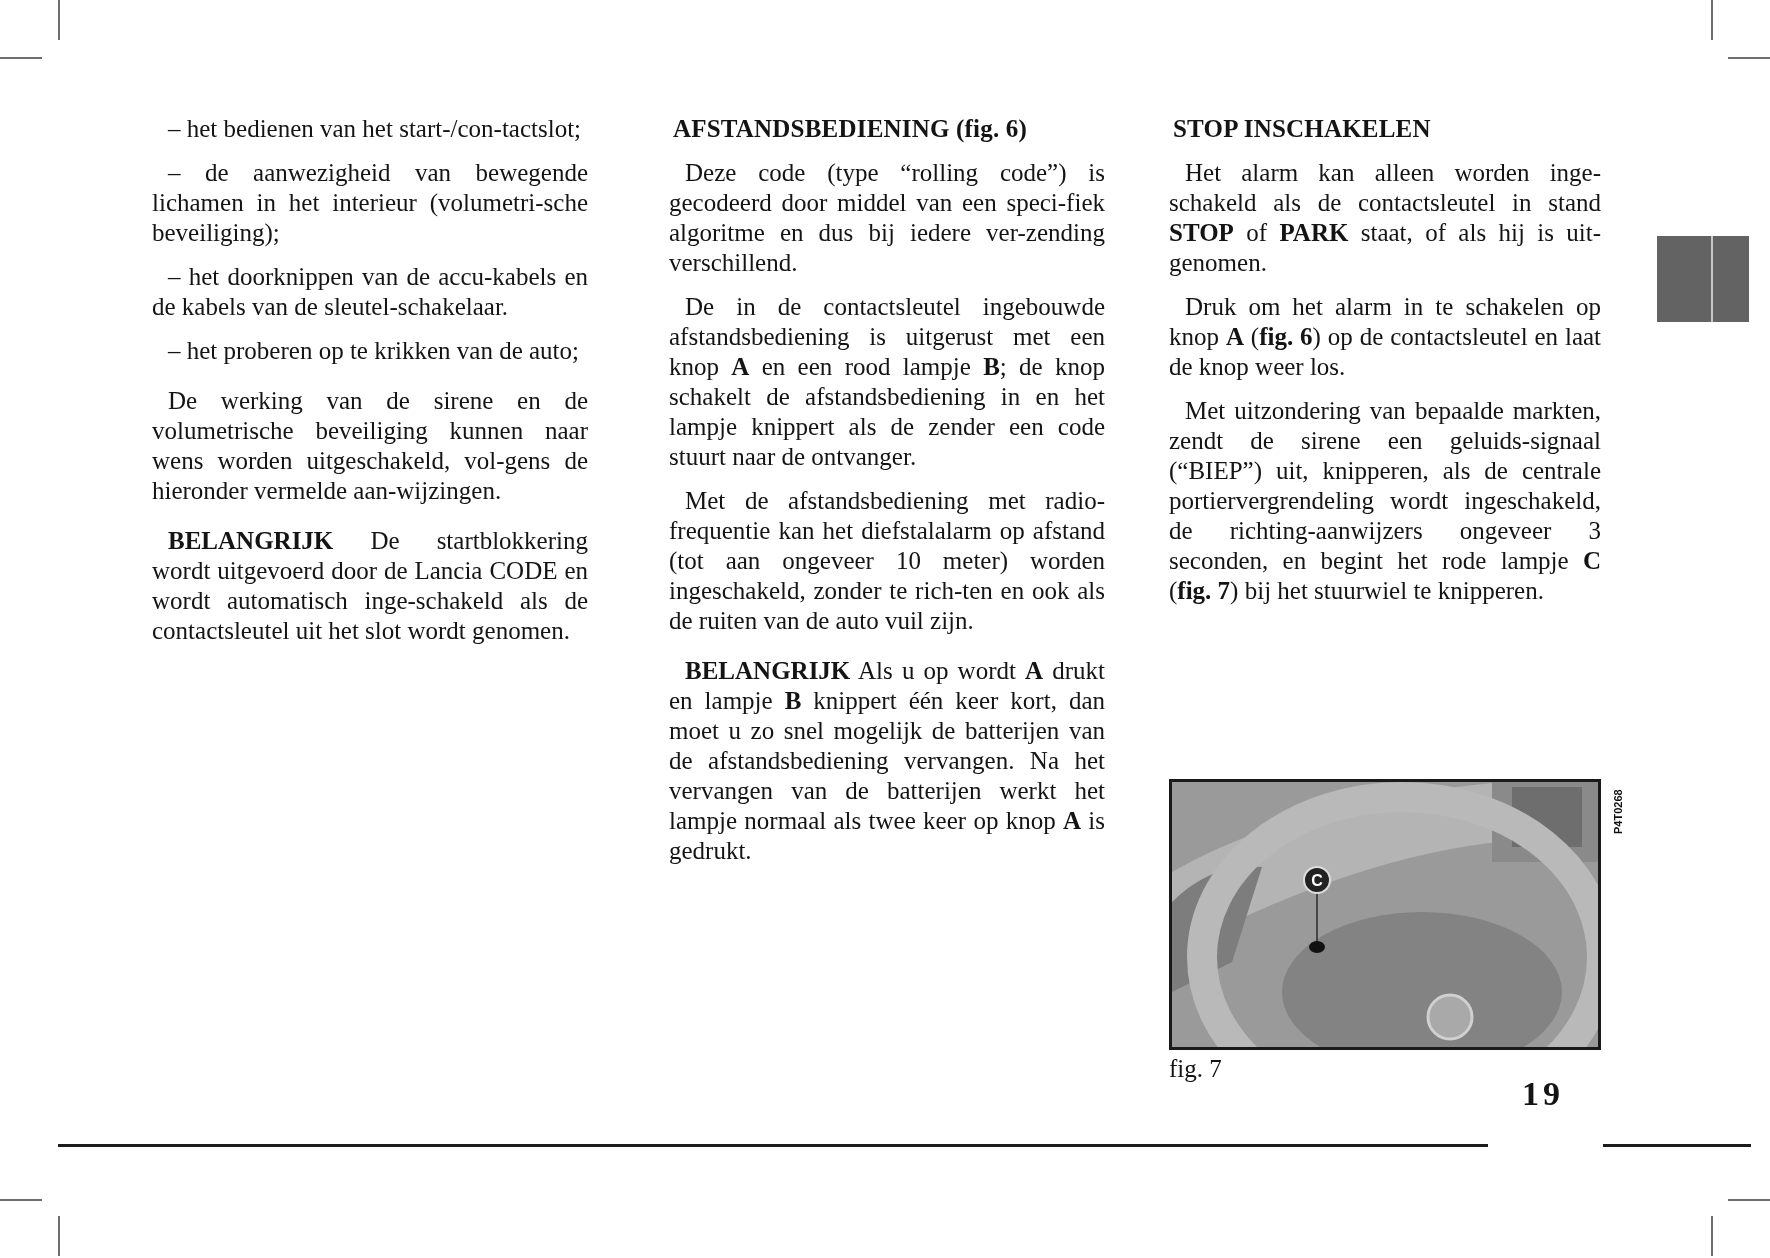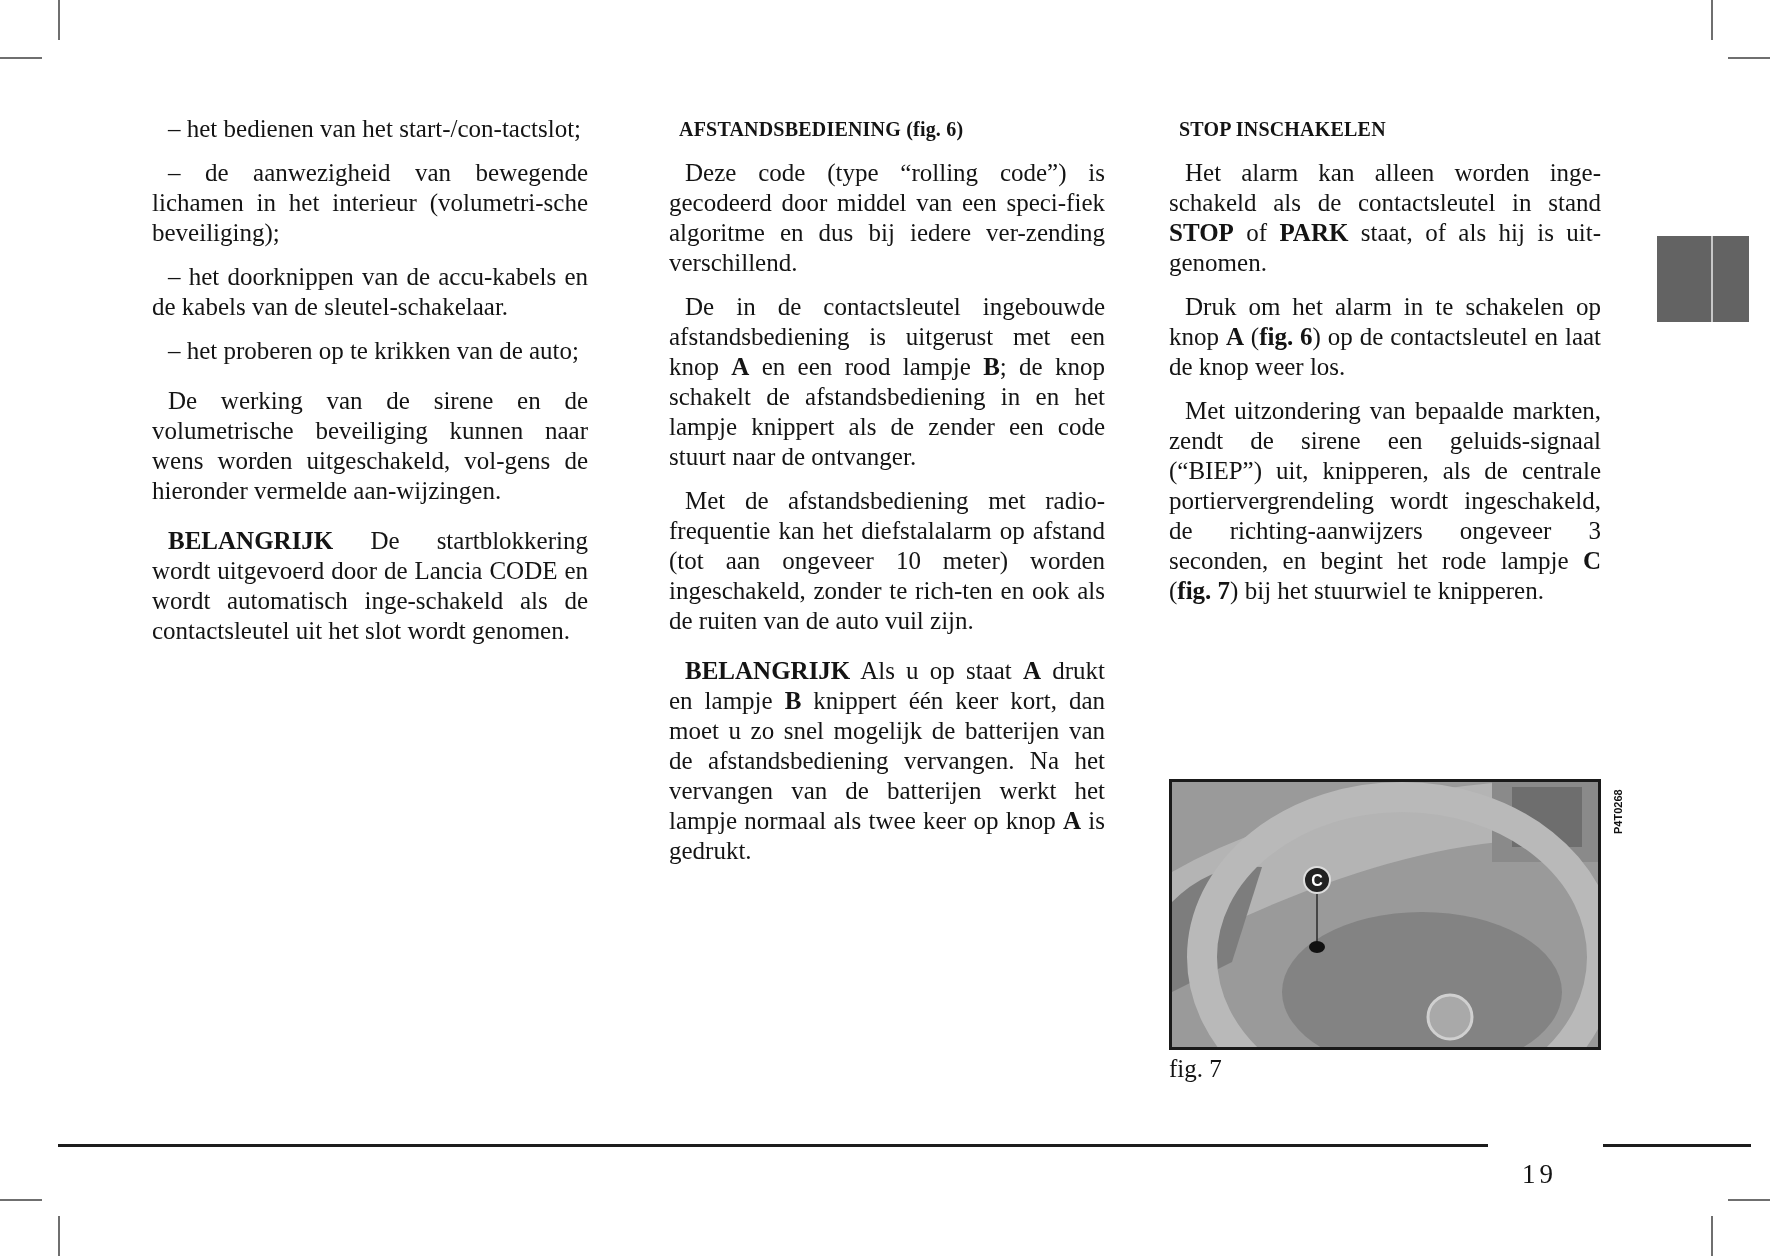--- a/index.html
+++ b/index.html
@@ -13,21 +13,21 @@
   .crop.h { width: 42px; height: 2px; }
 
   .col {
     position: absolute; top: 114px; width: 436px;
     font-size: 25px; line-height: 30px; text-align: justify;
     hyphens: none;
   }
   .col p { margin: 0 0 14px 0; text-indent: 16px; }
   .col p.gap { margin-top: 20px; }
   .col h2 {
-    margin: 0 0 14px 10px; font-size: 20px; line-height: 30px; font-weight: bold;
+    margin: 0 0 14px 4px; font-size: 25px; line-height: 30px; font-weight: bold;
     letter-spacing: 0.2px;
   }
   .col b { font-weight: bold; }
 
   #col1 { left: 152px; }
   #col2 { left: 669px; }
   #col3 { left: 1169px; width: 432px; }
 
   .tab-mark {
     position: absolute; left: 1657px; top: 236px; width: 92px; height: 86px;
@@ -47,21 +47,21 @@
     writing-mode: vertical-rl; transform: rotate(180deg);
     font-family: "Liberation Sans", "DejaVu Sans", sans-serif; font-weight: bold;
     font-size: 11px; line-height: 16px; color: #111;
   }
   .fig-caption {
     position: absolute; left: 1169px; top: 1054px; font-size: 25px; line-height: 30px;
   }
 
   .rule { position: absolute; height: 3px; background: #1c1c1c; }
   .page-number {
-    position: absolute; left: 1522px; top: 1154px; font-size: 27px; font-weight: normal;
+    position: absolute; left: 1522px; top: 1074px; font-size: 34px; font-weight: bold;
     letter-spacing: 4px; line-height: 40px;
   }
 </style>
 </head>
 <body>
 
 <div class="crop v" style="left:58px;top:0;"></div>
 <div class="crop h" style="left:0;top:57px;"></div>
 <div class="crop v" style="left:1711px;top:0;"></div>
 <div class="crop h" style="left:1728px;top:57px;"></div>
@@ -77,21 +77,21 @@
   <p>– het proberen op te krikken van de auto;</p>
   <p class="gap">De werking van de sirene en de volumetrische beveiliging kunnen naar wens worden uitgeschakeld, vol-gens de hieronder vermelde aan-wijzingen.</p>
   <p class="gap"><b>BELANGRIJK</b><span> De startblokkering wordt uitgevoerd door de Lancia CODE en wordt automatisch inge-schakeld als de contactsleutel uit het slot wordt genomen.</span></p>
 </div>
 
 <div class="col" id="col2">
   <h2>AFSTANDSBEDIENING (fig. 6)</h2>
   <p>Deze code (type “rolling code”) is gecodeerd door middel van een speci-fiek algoritme en dus bij iedere ver-zending verschillend.</p>
   <p><span>De in de contactsleutel ingebouwde afstandsbediening is uitgerust met een knop </span><b>A</b><span> en een rood lampje </span><b>B</b><span>; de knop schakelt de afstandsbediening in en het lampje knippert als de zender een code stuurt naar de ontvanger.</span></p>
   <p>Met de afstandsbediening met radio-frequentie kan het diefstalalarm op afstand (tot aan ongeveer 10 meter) worden ingeschakeld, zonder te rich-ten en ook als de ruiten van de auto vuil zijn.</p>
-  <p class="gap"><b>BELANGRIJK</b><span> Als u op staat </span><b>A</b><span> drukt en lampje </span><b>B</b><span> knippert één keer kort, dan moet u zo snel mogelijk de batterijen van de afstandsbediening vervangen. Na het vervangen van de batterijen werkt het lampje normaal als twee keer op knop </span><b>A</b><span> is gedrukt.</span></p>
+  <p class="gap"><b>BELANGRIJK</b><span> Als u op wordt </span><b>A</b><span> drukt en lampje </span><b>B</b><span> knippert één keer kort, dan moet u zo snel mogelijk de batterijen van de afstandsbediening vervangen. Na het vervangen van de batterijen werkt het lampje normaal als twee keer op knop </span><b>A</b><span> is gedrukt.</span></p>
 </div>
 
 <div class="col" id="col3">
   <h2>STOP INSCHAKELEN</h2>
   <p><span>Het alarm kan alleen worden inge-schakeld als de contactsleutel in stand </span><b>STOP</b><span> of </span><b>PARK</b><span> staat, of als hij is uit-genomen.</span></p>
   <p><span>Druk om het alarm in te schakelen op knop </span><b>A</b><span> (</span><b>fig. 6</b><span>) op de contactsleutel en laat de knop weer los.</span></p>
   <p><span>Met uitzondering van bepaalde markten, zendt de sirene een geluids-signaal (“BIEP”) uit, knipperen, als de centrale portiervergrendeling wordt ingeschakeld, de richting-aanwijzers ongeveer 3 seconden, en begint het rode lampje </span><b>C</b><span> (</span><b>fig. 7</b><span>) bij het stuurwiel te knipperen.</span></p>
 </div>
 
 <div class="tab-mark">

